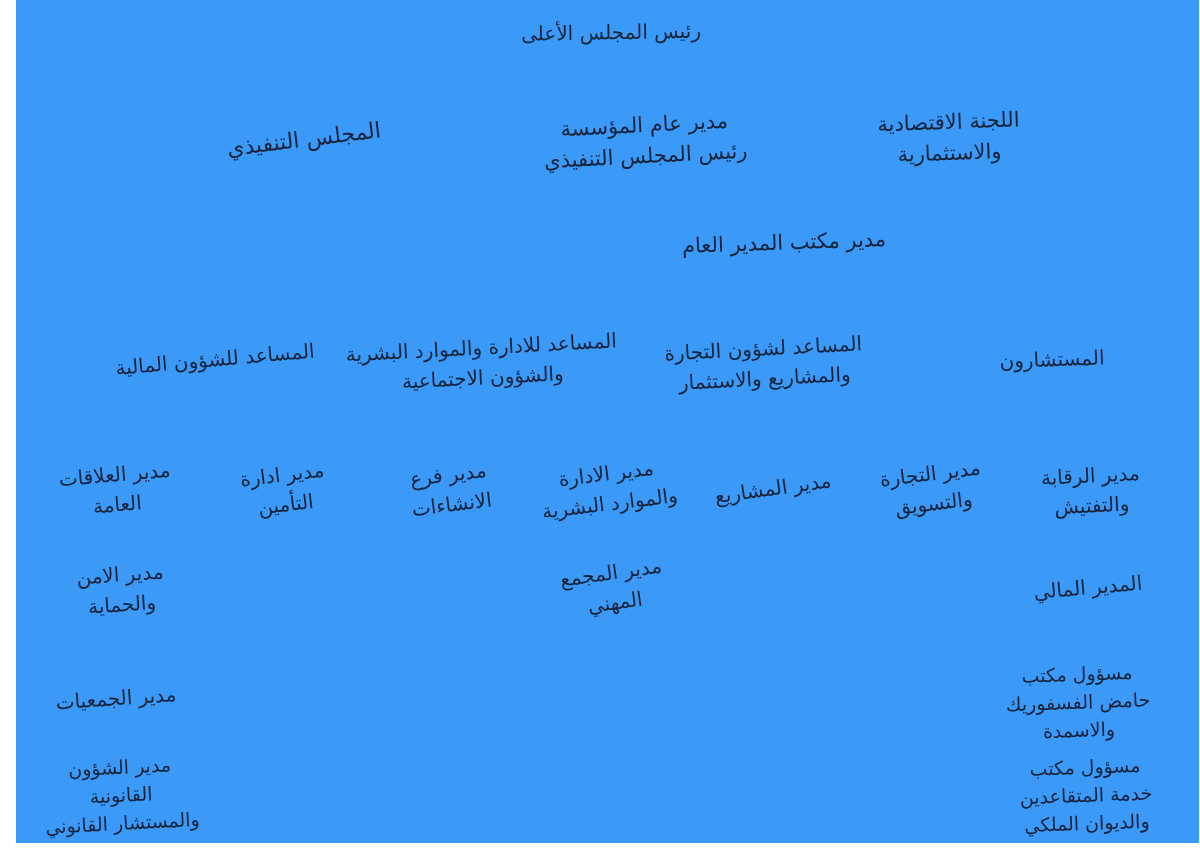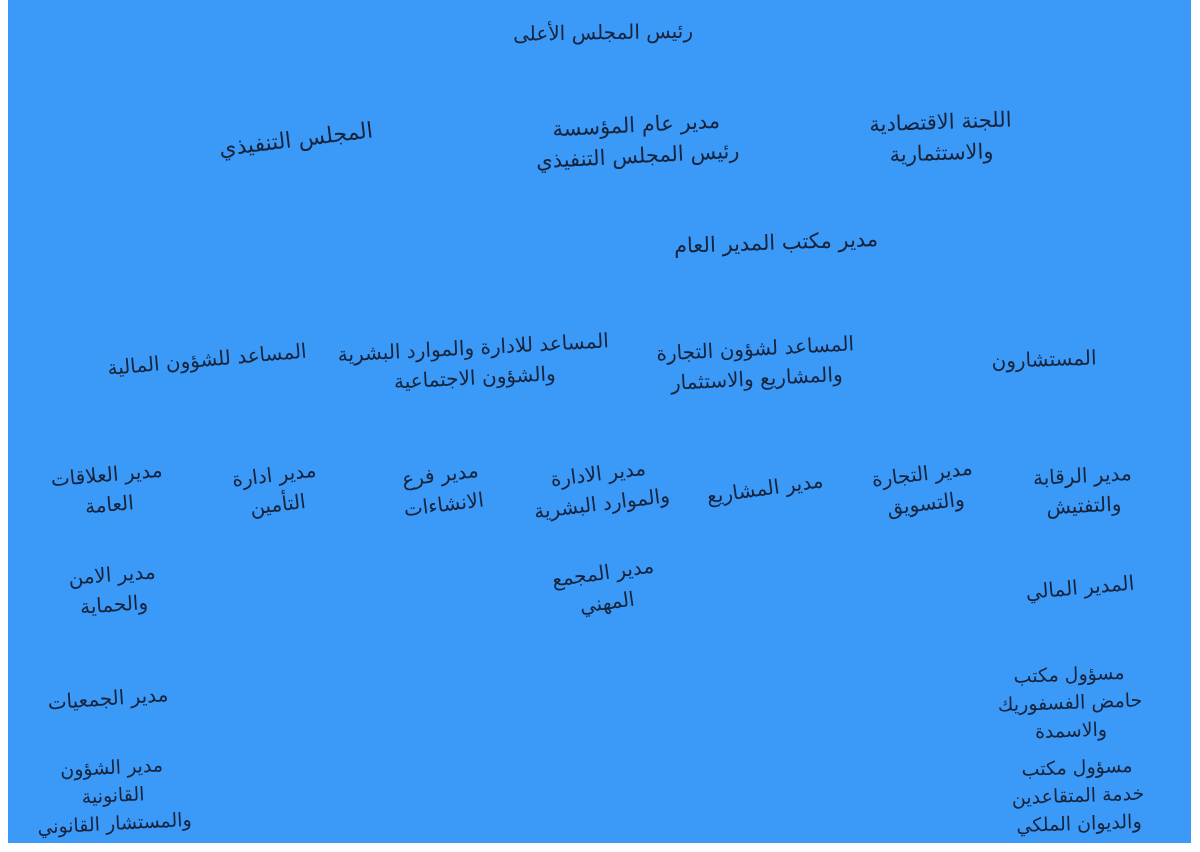--- a/index.html
+++ b/index.html
@@ -6,21 +6,21 @@
     margin: 0;
     padding: 0;
     width: 1200px;
     height: 852px;
     background: #ffffff;
     overflow: hidden;
     font-family: "DejaVu Sans", sans-serif;
   }
   #chart {
     position: absolute;
-    left: 8px;
+    left: 16px;
     top: 0;
     width: 1183px;
     height: 843px;
   }
   .node {
     position: absolute;
     direction: rtl;
     text-align: center;
     white-space: nowrap;
     line-height: 1.48;

